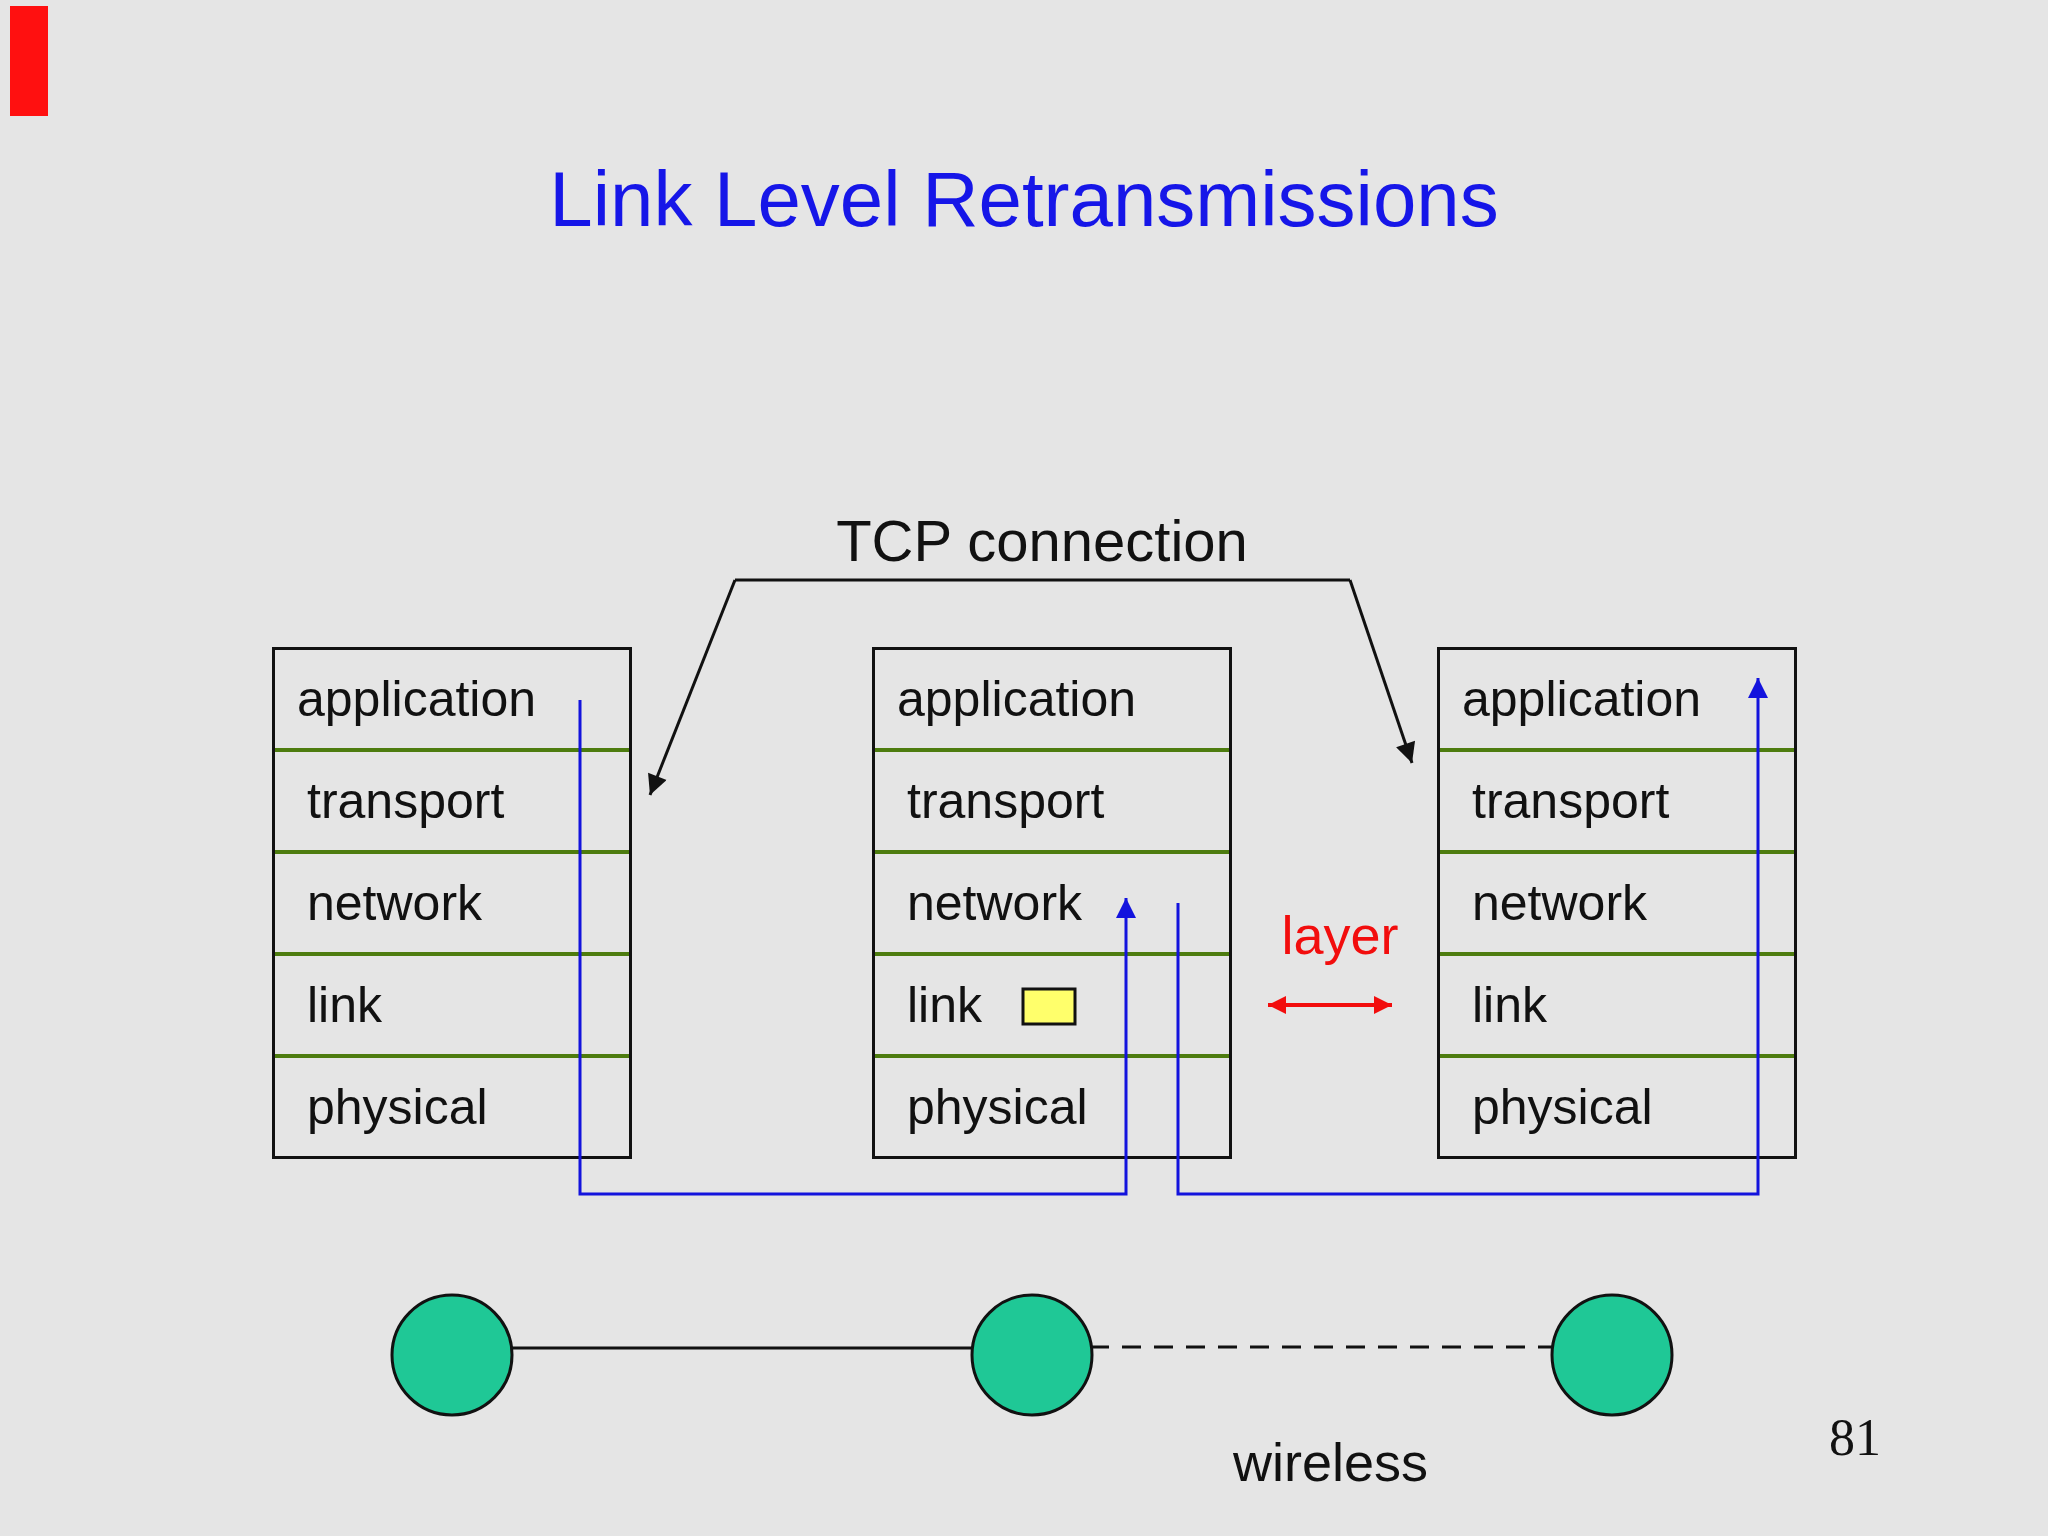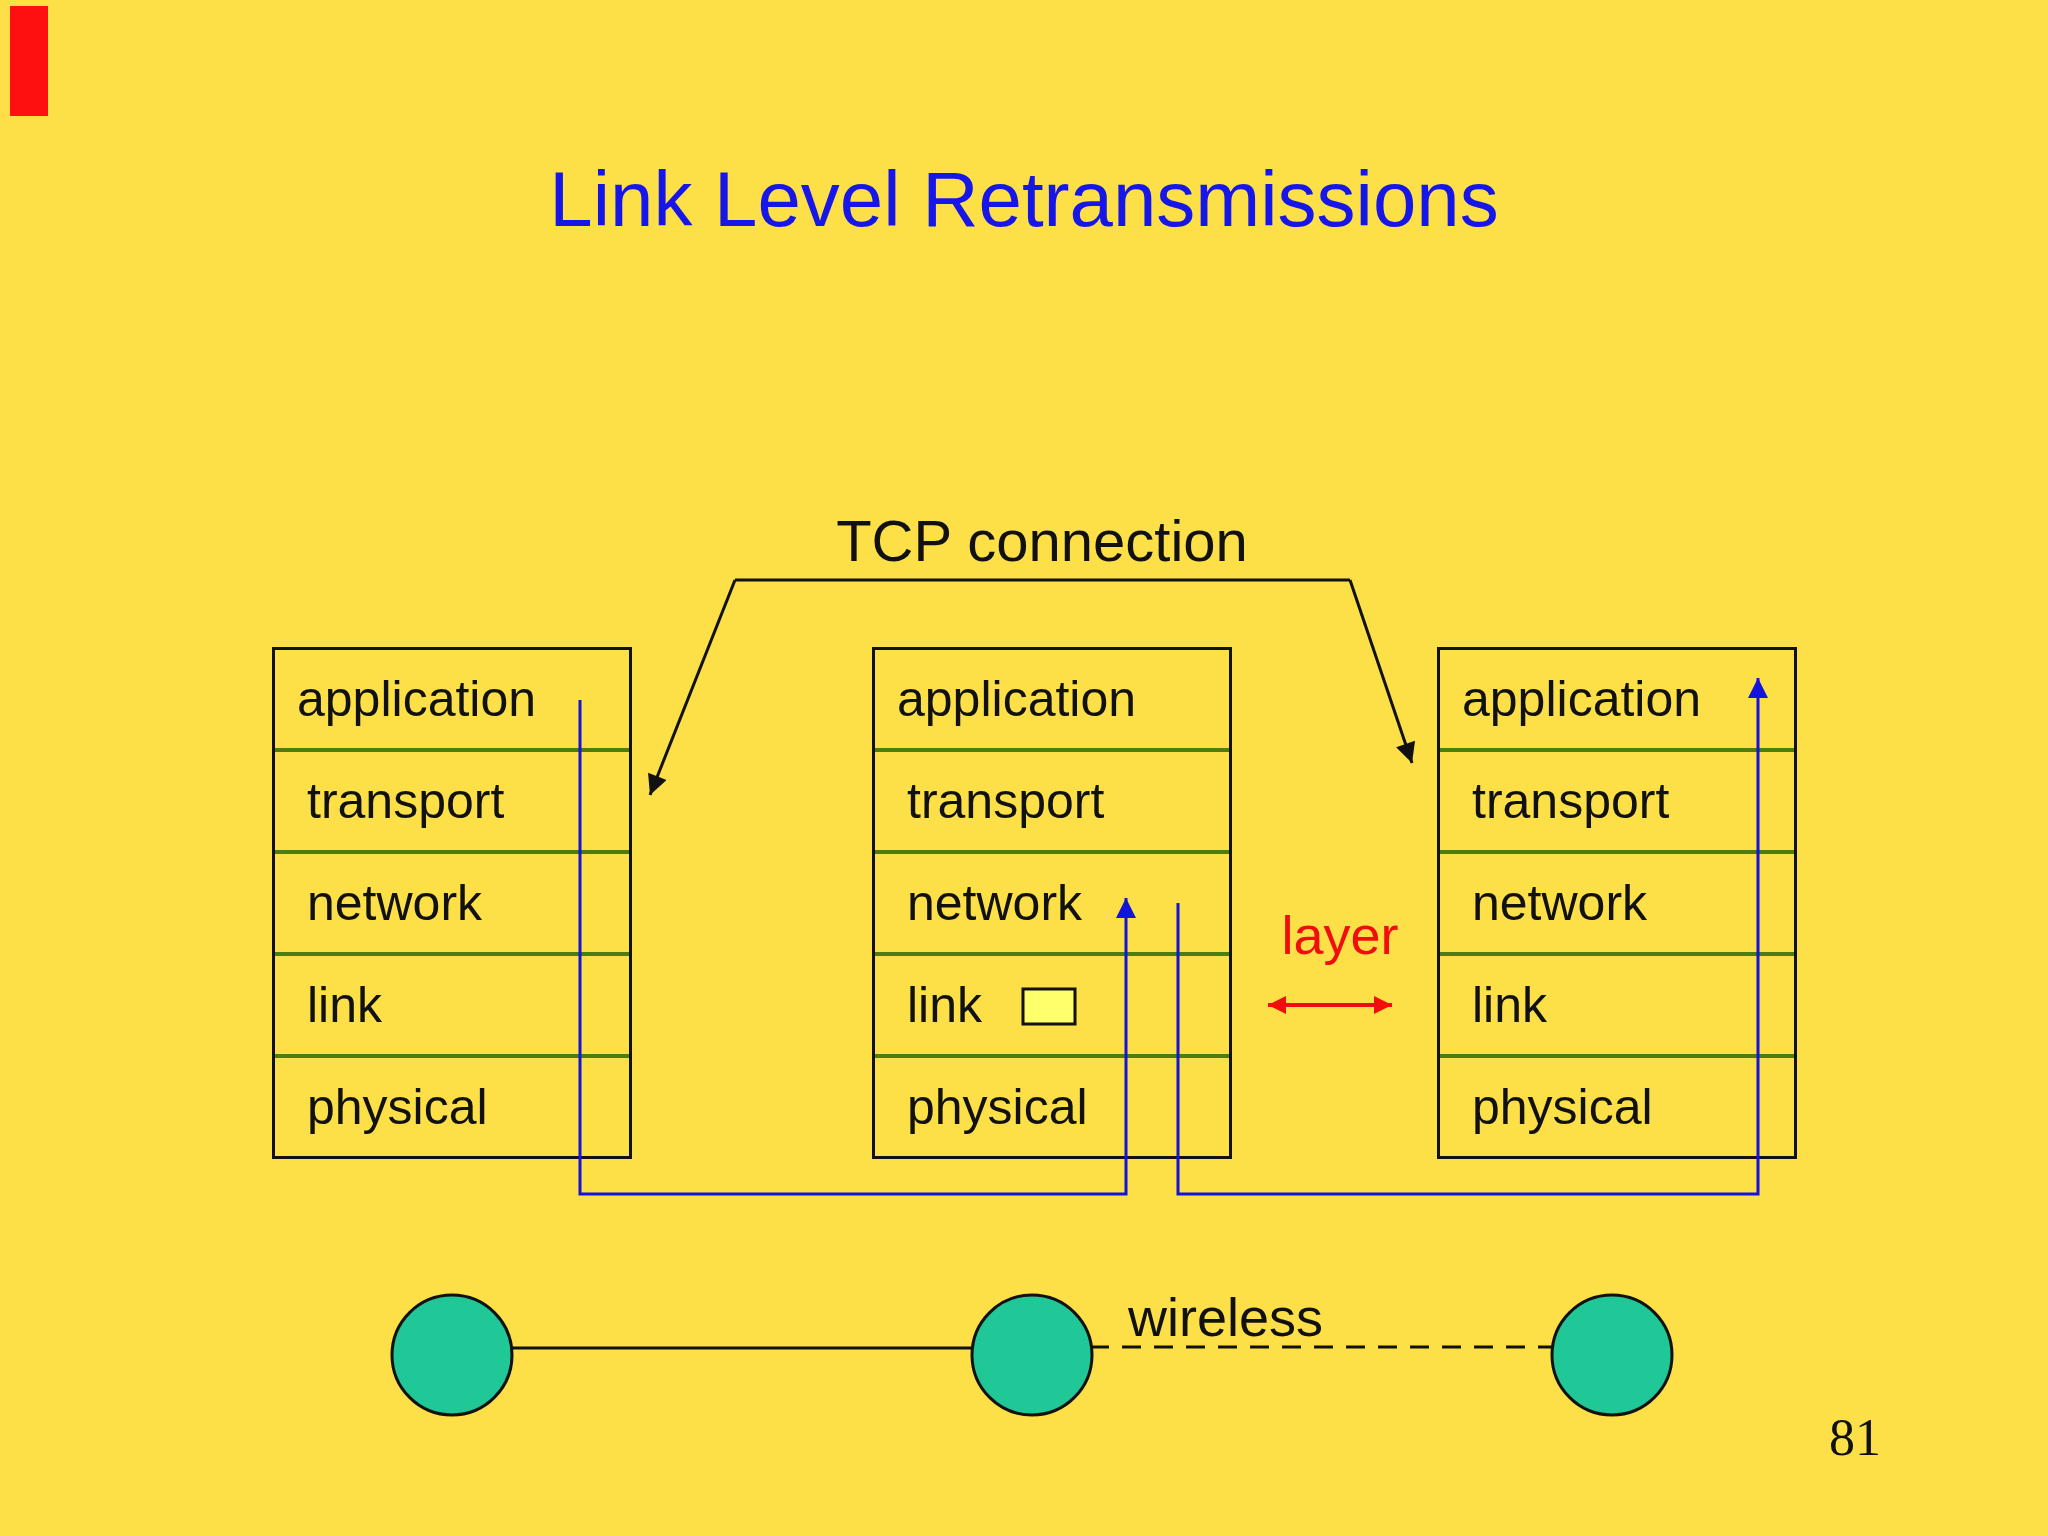--- a/index.html
+++ b/index.html
@@ -1,16 +1,16 @@
 <!DOCTYPE html>
 <html><head>
 <meta charset="utf-8">
 <style>
   html,body{margin:0;padding:0;background:#ffffff;}
-  .slide{position:relative;width:2048px;height:1536px;background:#fde047;overflow:hidden;
+  .slide{position:relative;width:2048px;height:1536px;background:#e5e5e5;overflow:hidden;
          font-family:"Liberation Sans",sans-serif;color:#111;}
   .abs{position:absolute;}
 
   .red-bar{left:10px;top:6px;width:38px;height:110px;background:#ff1010;}
 
   #title{left:0;top:160px;width:2048px;margin:0;text-align:center;
          font-size:78px;font-weight:400;line-height:1;letter-spacing:0;}
 
   .legend{left:1313px;top:320px;display:flex;align-items:center;gap:50px;height:44px;}
   .legend .swatch{width:54px;height:36px;box-sizing:border-box;border:3px solid #111;background:#ffff6b;}
@@ -21,21 +21,21 @@
   .stack{position:absolute;top:647px;width:360px;height:512px;box-sizing:border-box;
          border:3px solid #111;display:flex;flex-direction:column;background:transparent;}
   .stack-left{left:272px;}
   .stack-mid{left:872px;}
   .stack-right{left:1437px;}
   .row{flex:1;display:flex;align-items:center;padding-left:22px;box-sizing:border-box;}
   .row + .row{border-top:4px solid #4d7c0f;padding-left:32px;}
   .layer{font-size:50px;line-height:1;}
 
   .rxmt{left:1240px;top:908px;width:200px;text-align:center;font-size:54px;line-height:1;}
-  .wireless{left:1128px;top:1290px;width:300px;text-align:left;font-size:54px;line-height:1;}
+  .wireless{left:1128px;top:1435px;width:300px;text-align:right;font-size:54px;line-height:1;}
   .page-num{left:1800px;top:1412px;width:110px;text-align:center;
             font-family:"Liberation Serif",serif;font-size:52px;line-height:1;}
 
   svg.overlay{position:absolute;left:0;top:0;pointer-events:none;}
 </style>
 </head>
 <body>
 
 <div class="slide">
 

